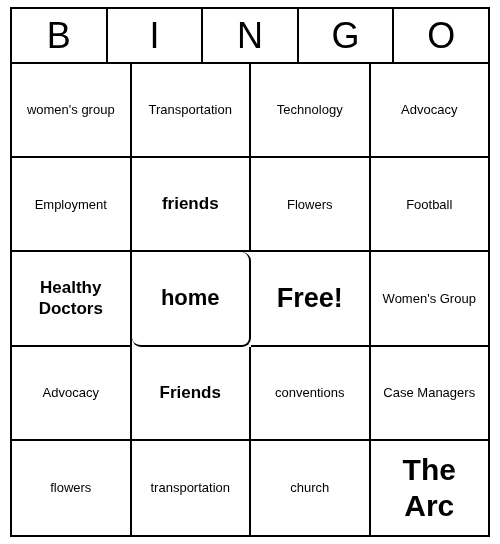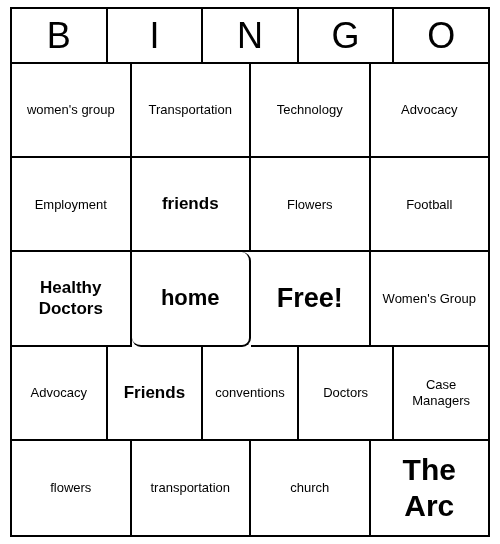--- a/index.html
+++ b/index.html
@@ -128,21 +128,20 @@
       <div class="bingo-row">
         <div class="bingo-cell cell-medium">Healthy Doctors</div>
         <div class="bingo-cell cell-large">home</div>
         <div class="bingo-cell cell-free">Free!</div>
         <div class="bingo-cell">Women's Group</div>
       </div>
       <div class="bingo-row">
         <div class="bingo-cell">Advocacy</div>
         <div class="bingo-cell cell-medium">Friends</div>
         <div class="bingo-cell">conventions</div>
-        <div class="bingo-cell">Doctors</div>
         <div class="bingo-cell">Case Managers</div>
       </div>
       <div class="bingo-row">
         <div class="bingo-cell">flowers</div>
         <div class="bingo-cell">transportation</div>
         <div class="bingo-cell">church</div>
         <div class="bingo-cell cell-xlarge">The Arc</div>
       </div>
     </div>
 </div>

